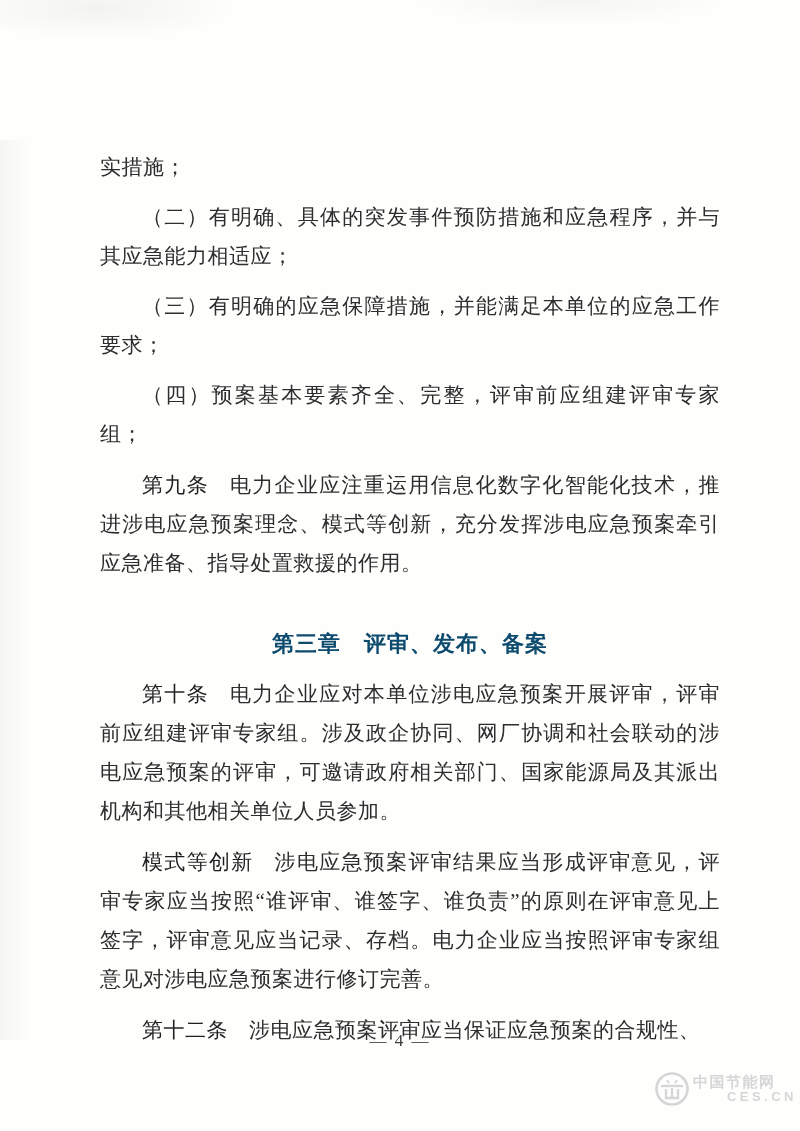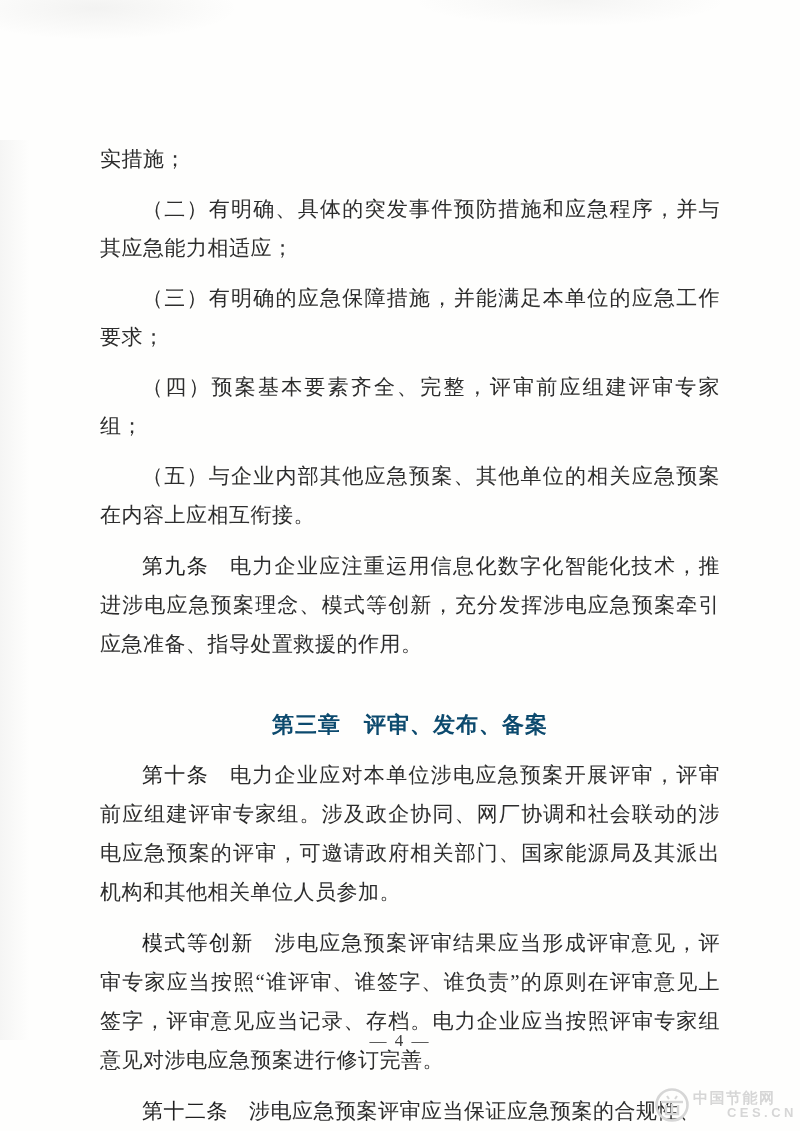--- a/index.html
+++ b/index.html
@@ -15,21 +15,21 @@
   .smudge { position:absolute; pointer-events:none; }
   .smudge.s1 { left:0; top:0; width:240px; height:40px;
     background:radial-gradient(ellipse at 40% 20%, rgba(60,60,60,0.06), rgba(0,0,0,0) 70%); }
   .smudge.s2 { left:0; top:140px; width:30px; height:900px;
     background:linear-gradient(to right, rgba(80,80,80,0.05), rgba(0,0,0,0)); }
   .smudge.s3 { left:420px; top:0; width:300px; height:25px;
     background:radial-gradient(ellipse at 50% 0%, rgba(70,70,70,0.05), rgba(0,0,0,0) 75%); }
 
   .content {
     position:absolute;
-    left:100px; top:140px;
+    left:100px; top:148px;
     width:620px;
     font-size:21px;
     line-height:39px;
     letter-spacing:0.5px;
     color:#2d2d2d;
     text-align:justify;
   }
   .content p { margin:0; }
   p.indent { text-indent:2em;margin-top:11px; }
   .article-label {
@@ -52,21 +52,21 @@
   .footer {
     position:absolute;
     left:0; right:0; top:1031px;
     text-align:center;
     font-size:17px;
     letter-spacing:2px;
     color:#3d3d3d;
   }
   .watermark {
     position:absolute;
-    right:3px; bottom:8px;
+    right:3px; bottom:24px;
     display:flex;
     align-items:center;
     gap:3px;
     color:#d6d6d6;
     user-select:none;
   }
   .wm-text { line-height:1.05; text-align:left; }
   .wm-cn {
     font-family:"Liberation Sans", sans-serif;
     font-weight:bold;
@@ -95,21 +95,20 @@
   <div class="content">
 
     <p>实措施；</p>
 
     <p class="indent">（二）有明确、具体的突发事件预防措施和应急程序，并与其应急能力相适应；</p>
 
     <p class="indent">（三）有明确的应急保障措施，并能满足本单位的应急工作要求；</p>
 
     <p class="indent">（四）预案基本要素齐全、完整，评审前应组建评审专家组；</p>
 
-    <p class="indent">（五）与企业内部其他应急预案、其他单位的相关应急预案在内容上应相互衔接。</p>
 
     <p class="indent">
       <span class="article-label">第九条</span><span>电力企业应注重运用信息化数字化智能化技术，推进涉电应急预案理念、模式等创新，充分发挥涉电应急预案牵引应急准备、指导处置救援的作用。</span>
     </p>
 
     <h2 class="chapter">第三章　评审、发布、备案</h2>
 
     <p class="indent">
       <span class="article-label">第十条</span><span>电力企业应对本单位涉电应急预案开展评审，评审前应组建评审专家组。涉及政企协同、网厂协调和社会联动的涉电应急预案的评审，可邀请政府相关部门、国家能源局及其派出机构和其他相关单位人员参加。</span>
     </p>

